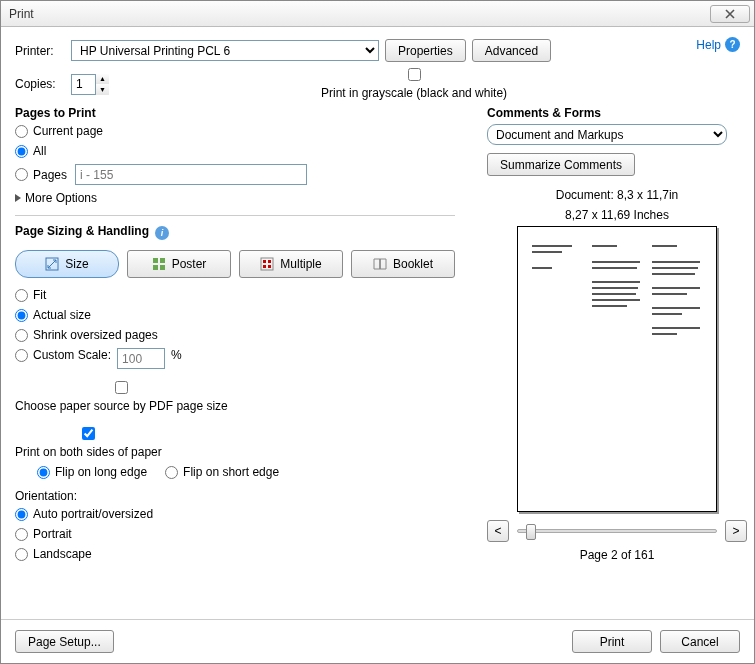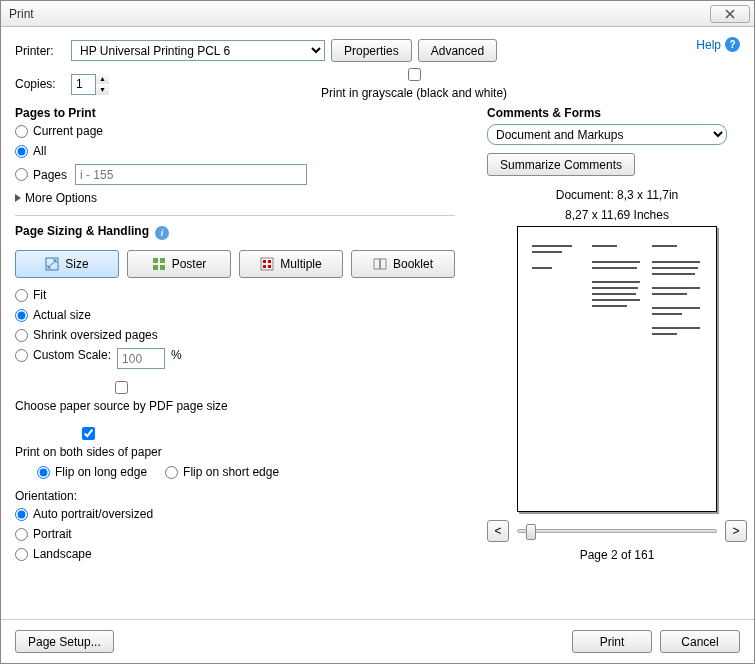--- a/index.html
+++ b/index.html
@@ -5,21 +5,21 @@
 * { box-sizing: border-box; font-family: "Segoe UI", Tahoma, sans-serif; font-size: 12px; }
 body { margin: 0; background: #fff; }
 .window { width: 755px; height: 664px; border: 1px solid #888; background: #fff; display: flex; flex-direction: column; }
 .titlebar { height: 26px; background: linear-gradient(#fdfdfd,#eaeaea); border-bottom: 1px solid #bbb; display: flex; align-items: center; justify-content: space-between; padding: 0 4px 0 8px; }
 .titlebar .title { color: #333; }
 .titlebar .close { width: 40px; height: 18px; border: 1px solid #aaa; border-radius: 3px; background: linear-gradient(#fdfdfd,#e5e5e5); display: flex; align-items: center; justify-content: center; color: #555; }
 .content { flex: 1; padding: 12px 14px 6px 14px; position: relative; }
 .row { display: flex; align-items: center; margin-bottom: 6px; gap: 6px; }
 .lbl { width: 50px; color: #000; }
 select, input[type=text] { border: 1px solid #7a9cb0; background: #fff; height: 21px; padding: 0 4px; }
-.printer-sel { width: 254px; }
+.printer-sel { width: 308px; }
 .btn { height: 23px; min-width: 68px; padding: 0 12px; border: 1px solid #8a8a8a; border-radius: 3px; background: linear-gradient(#fdfdfd,#e6e6e6); color: #000; cursor: pointer; display: inline-flex; align-items: center; justify-content: center; }
 .help { position: absolute; right: 14px; top: 10px; color: #0066cc; display: flex; align-items: center; gap: 4px; }
 .help .q { width: 15px; height: 15px; border-radius: 50%; background: #2e90e6; color: #fff; display: flex; align-items: center; justify-content: center; font-weight: bold; font-size: 10px; }
 .spin { width: 38px; }
 .spinwrap { position: relative; display: inline-block; }
 .spinbtns { position: absolute; right: 0; top: 0; width: 14px; height: 21px; display: flex; flex-direction: column; }
 .spinbtns div { flex:1; border-left:1px solid #7a9cb0; display:flex; align-items:center; justify-content:center; font-size:7px; background:linear-gradient(#fdfdfd,#e6e6e6);}
 .chk { display: inline-flex; align-items: center; gap: 5px; flex-direction: column; }
 .chk input, .rdo input { margin:0; }
 .cols { display: flex; gap: 32px; margin-top: 6px; }
@@ -30,21 +30,21 @@
 .rdo { display: inline-flex; align-items: center; gap: 5px; }
 .pages-row { display:flex; align-items:center; gap:8px; }
 .pages-input { width: 232px; color: #777; }
 .more { display:flex; align-items:center; gap:4px; margin-top:6px; cursor:pointer; }
 .tri { width:0;height:0;border-top:4px solid transparent;border-bottom:4px solid transparent;border-left:6px solid #555; }
 hr.sep { border:none; border-top:1px solid #ccc; margin:10px 0 8px 0; }
 .sizing-title { display:flex; align-items:center; gap:6px; }
 .info-icon { width:14px;height:14px;border-radius:50%;background:#5aa0e0;color:#fff;display:flex;align-items:center;justify-content:center;font-size:9px;font-style:italic;font-weight:bold;}
 .seg { display:flex; gap:8px; margin:8px 0 10px 0; }
 .segbtn { flex:0 0 104px; height:28px; border:1px solid #8a8a8a; border-radius:3px; background:linear-gradient(#fdfdfd,#e6e6e6); display:flex; align-items:center; justify-content:center; gap:6px; cursor:pointer; }
-.segbtn.active { background:linear-gradient(#e8f3ff,#c7e1fb); border-color:#5a93c8; }
+.segbtn.active { background:linear-gradient(#e8f3ff,#c7e1fb); border-color:#5a93c8;border-radius:13px; }
 .segicon { width:14px; height:14px; }
 .scale-row { display:flex; align-items:flex-start; gap:6px; }
 .scale-input { width:48px; color:#777; }
 .cf-sel { width:240px;border-radius:9px; }
 .summ-btn { margin-top:8px; }
 .doc-dim { margin-top:12px;text-align:center; }
 .paper-dim { text-align:center; margin:6px 0 4px 0; }
 .preview { width:200px; height:286px; margin:0 auto; border:1px solid #000; box-shadow:2px 2px 0 #999; background:#fff; padding:18px 14px; position:relative; display:flex; gap:10px; }
 .pcol { flex:1; display:flex; flex-direction:column; gap:4px; }
 .line { height:2px; background:#555; }

